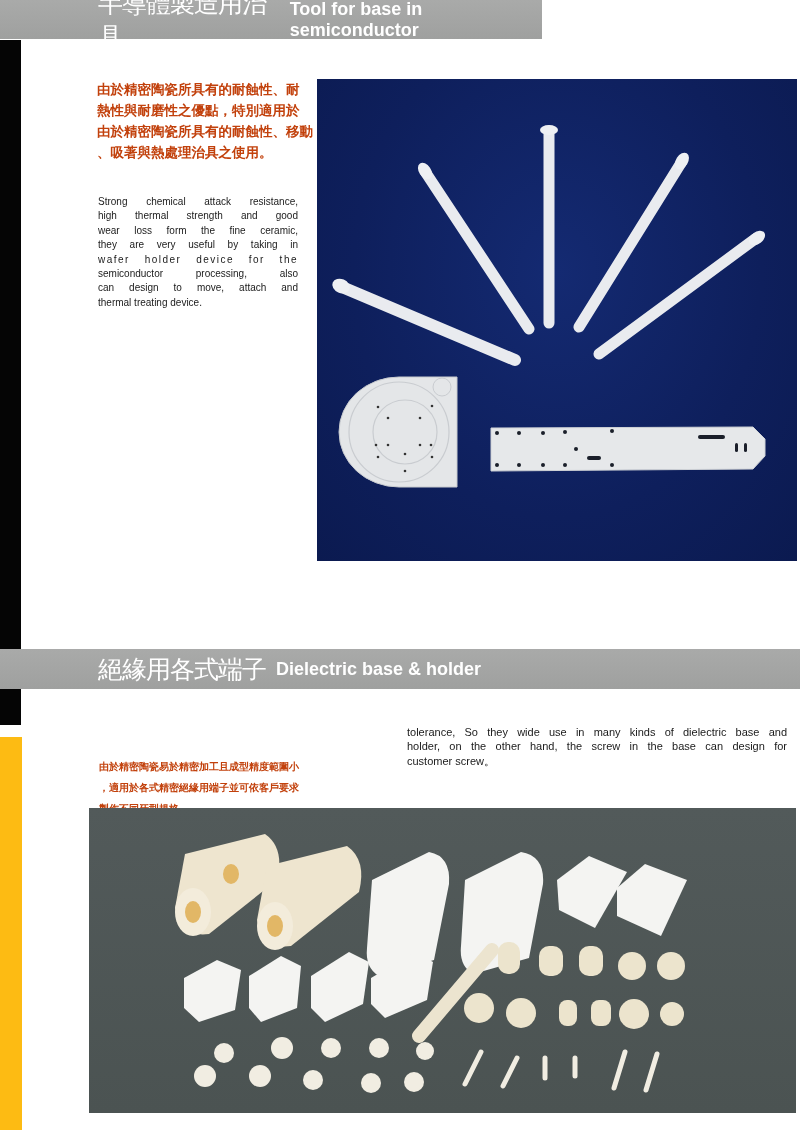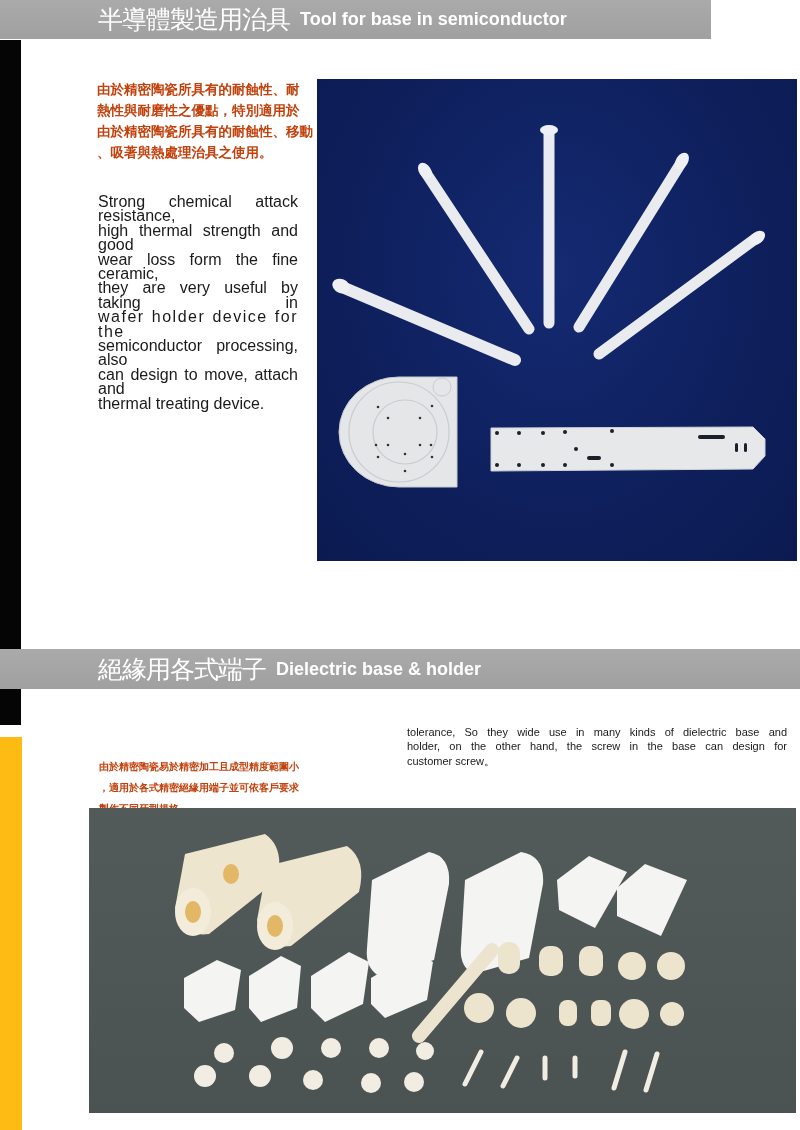--- a/index.html
+++ b/index.html
@@ -10,32 +10,32 @@
     }
     .bar-black { position: absolute; left: 0; top: 40px; width: 21px; height: 685px; background: #050505; }
     .bar-yellow { position: absolute; left: 0; top: 737px; width: 22px; height: 393px; background: #fdbb13; }
 
     .banner {
       position: absolute; left: 0; height: 38px;
       background: linear-gradient(#a9aaa9, #9fa09f);
       color: #ffffff; display: flex; align-items: center;
       box-sizing: border-box;
     }
-    .banner.top { top: 0; width: 711px; padding-left: 98px; height: 39px; }
+    .banner.top { top: 0; width: 542px; padding-left: 98px; height: 39px; }
     .banner.mid { top: 649px; width: 800px; padding-left: 98px; height: 40px; text-align: right; }
     .banner .zh { font-family: "DejaVu Serif", "Liberation Serif", serif; font-size: 25px; letter-spacing: -1px; margin-right: 10px; }
     .banner .en { font-family: "Liberation Sans", sans-serif; font-weight: bold; font-size: 18px; }
 
     .zh-text {
       position: absolute; font-family: "DejaVu Serif", "Liberation Serif", serif;
       font-size: 13.5px; line-height: 21px; color: #c2410c; font-weight: bold;
     }
     .en-text {
       position: absolute; font-family: "Liberation Sans", sans-serif;
-      font-size: 16px; line-height: 14.4px; color: #1a1a1a; text-align: justify;
+      font-size: 10px; line-height: 14.4px; color: #1a1a1a; text-align: justify;
     }
 
     .photo-blue {
       position: absolute; left: 317px; top: 79px; width: 480px; height: 482px;
       background: radial-gradient(ellipse at 50% 40%, #142a72 0%, #0e1f5c 60%, #0b1a50 100%);
     }
     .photo-gray {
       position: absolute; left: 89px; top: 808px; width: 707px; height: 305px;
       background: linear-gradient(#525a5a, #4b5352);
     }

